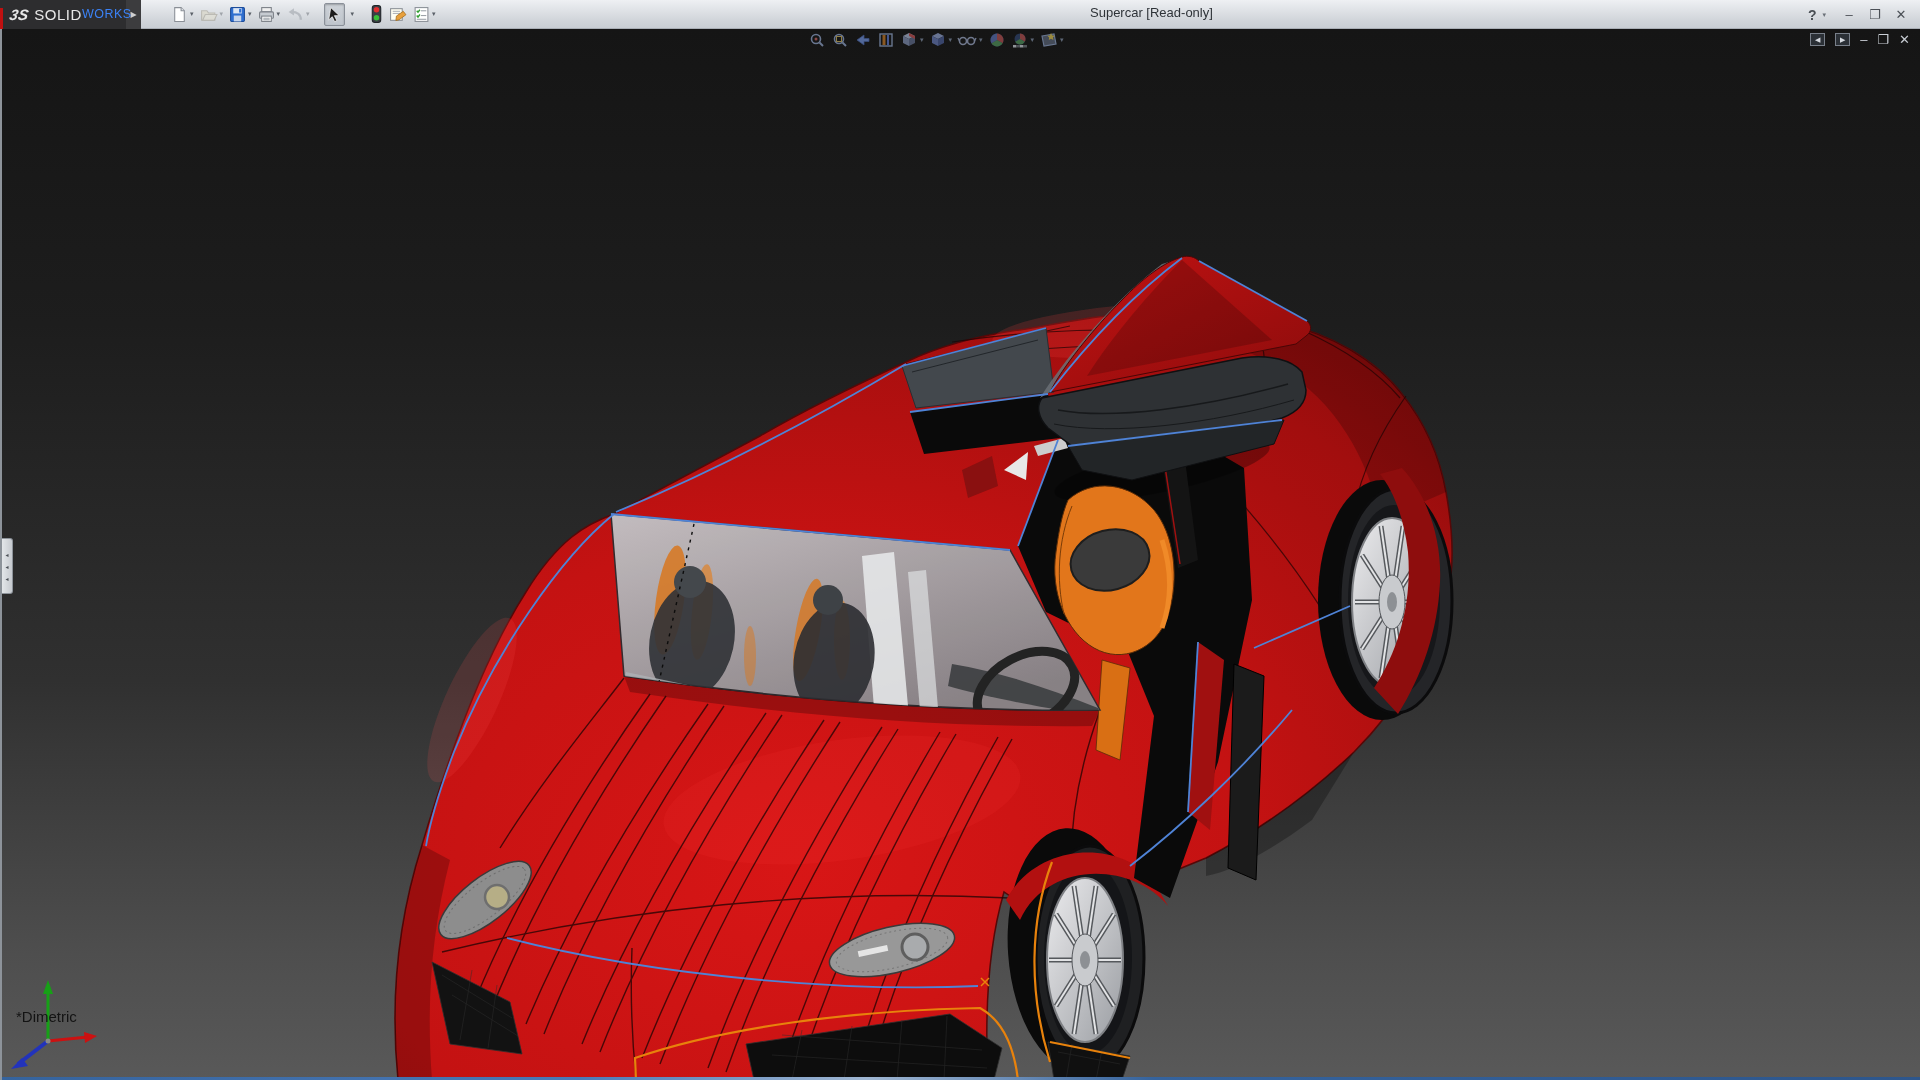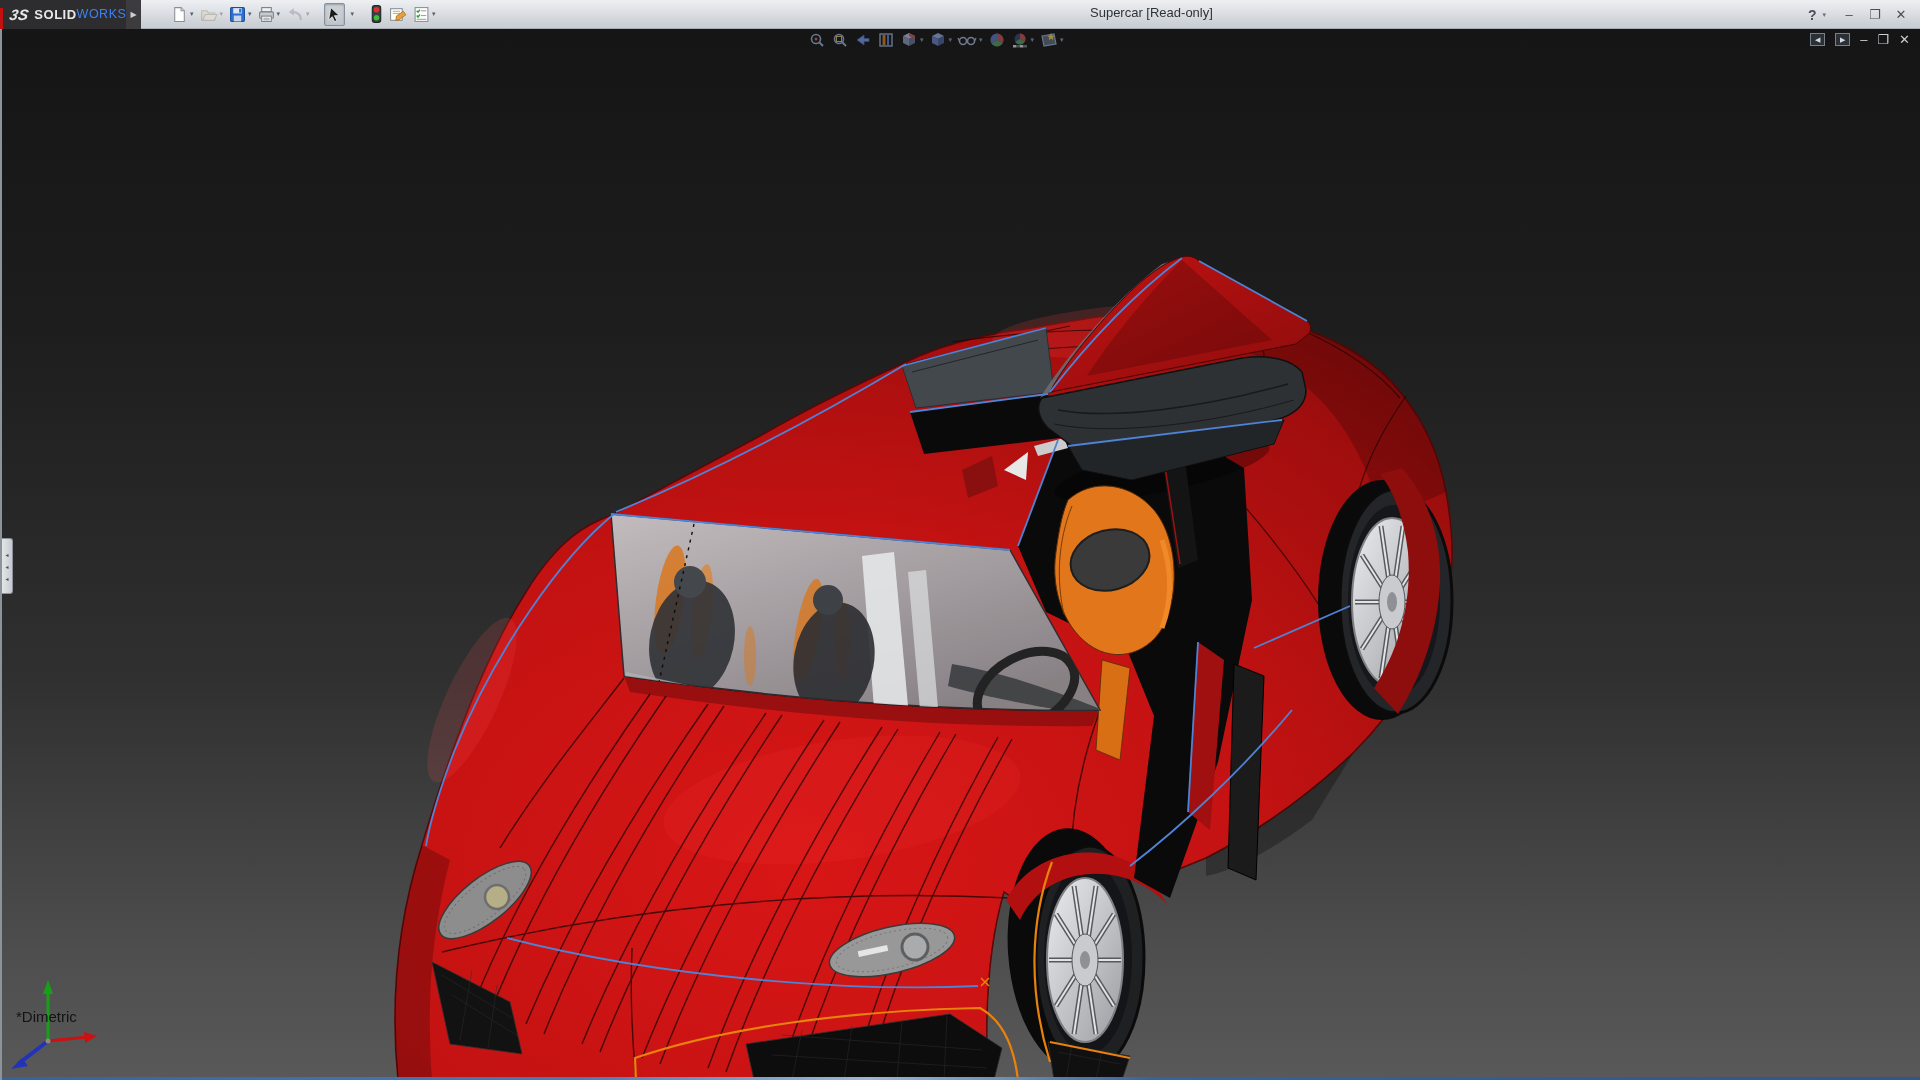--- a/index.html
+++ b/index.html
@@ -7,21 +7,21 @@
   *{box-sizing:border-box;}
 
   
   .menubar{position:absolute;left:0;top:0;width:1920px;height:29px;
     background:linear-gradient(#eef0f3,#d2d6db 70%,#c9ced4);
     border-bottom:1px solid #a9aeb5;display:flex;align-items:center;z-index:50;}
   .logo{height:29px;width:126px;background:#2d2d2f;color:#e8e8e8;display:flex;
     align-items:center;padding-left:10px;position:relative;flex:0 0 auto;}
   .logo .rededge{position:absolute;left:0;top:8px;width:3px;height:21px;background:#c01010;}
   .logo .mark{font-style:italic;font-weight:bold;font-size:15px;margin-right:6px;transform:skewX(-12deg);}
-  .logo .solid{font-weight:bold;font-size:13px;letter-spacing:.5px;text-align:center;}
+  .logo .solid{font-weight:normal;font-size:15px;letter-spacing:.5px;text-align:center;}
   .logo .works{font-weight:normal;font-size:12.5px;color:#3b82f6;letter-spacing:.5px;}
   .flyout{width:15px;height:29px;background:#3c3c3e;color:#cfcfcf;font-size:8px;
     display:flex;align-items:center;justify-content:center;flex:0 0 auto;cursor:pointer;}
   .tools{display:flex;align-items:center;margin-left:28px;gap:2px;}
   .tbtn{display:flex;align-items:center;padding:2px 1px;border:1px solid transparent;border-radius:2px;}
   .tbtn svg{display:block;}
   .tbtn .caret{font-size:7px;color:#5a6068;margin-left:2px;}
   .tbtn.disabled{opacity:.45;}
   .tbtn.active{background:linear-gradient(#cdd2d8,#bfc5cc);border:1px solid #8a9099;
     box-shadow:inset 0 1px 2px rgba(0,0,0,.25);}

